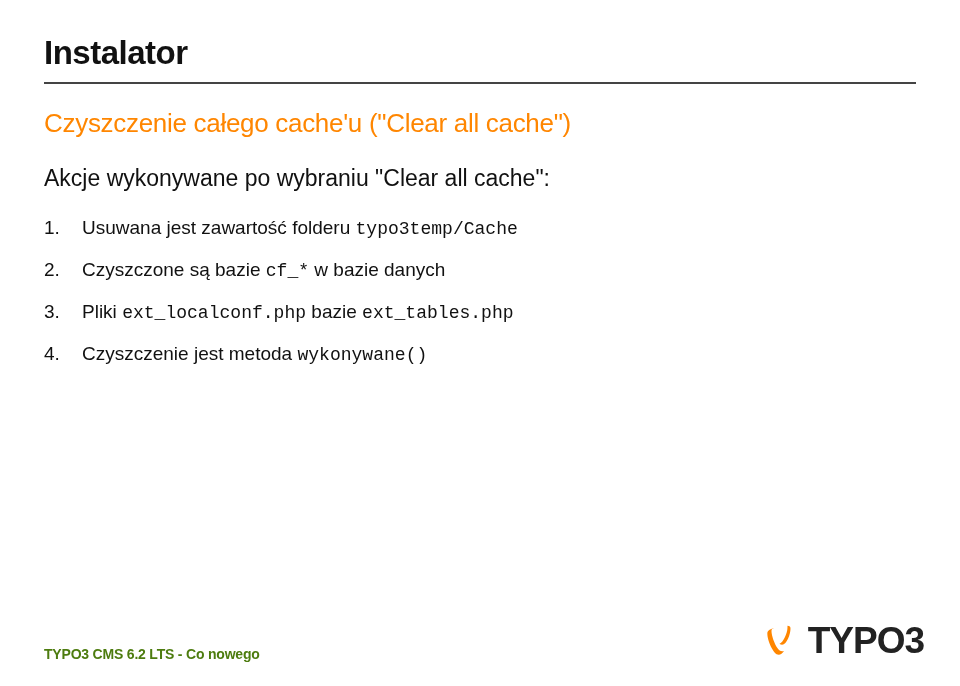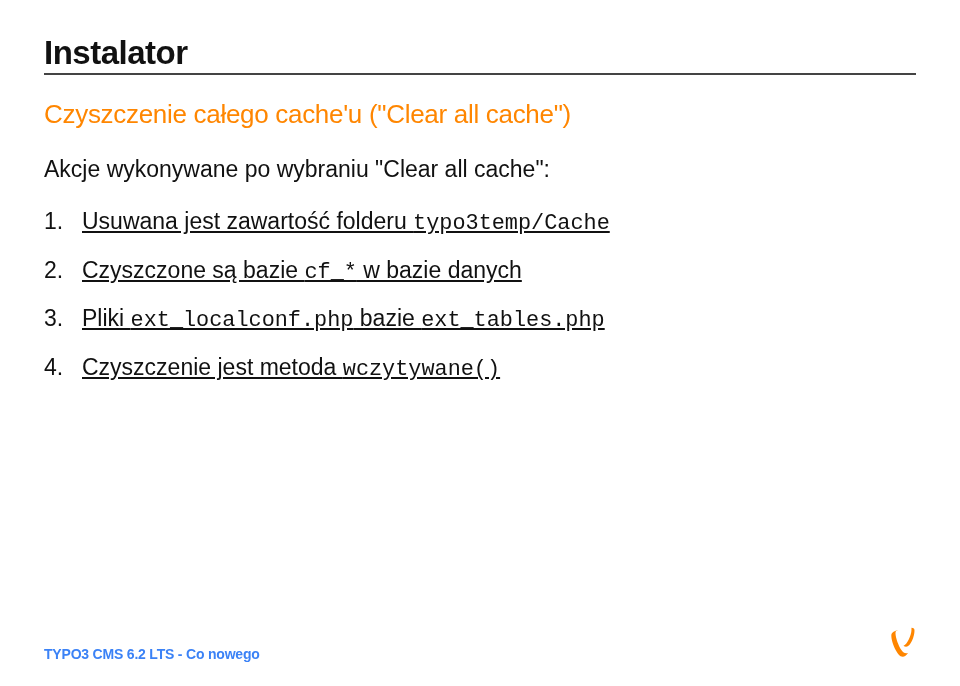--- a/index.html
+++ b/index.html
@@ -11,41 +11,40 @@
     position: relative;
     color: #111;
   }
   .content {
     padding: 34px 44px 0 44px;
   }
   .page-title {
     font-size: 33px;
     font-weight: 700;
     letter-spacing: -0.5px;
-    padding-bottom: 1px;
+    padding-bottom: 10px;
     border-bottom: 2px solid #444;
     margin-bottom: 24px;
   }
   .subtitle {
     font-size: 26px;
     font-weight: 400;
     color: #ff8600;
     margin-bottom: 26px;
     letter-spacing: -0.3px;
   }
   .intro {
     font-size: 23px;
     margin-bottom: 22px;
   }
   ol.steps {
     list-style: none;
     counter-reset: step;
     padding-left: 38px;
-    font-size: 23px;
-    text-decoration: underline;
+    font-size: 19px;
   }
   ol.steps li {
     counter-increment: step;
     position: relative;
     margin-bottom: 14px;
     line-height: 1.45;
   }
   ol.steps li::before {
     content: counter(step) ".";
     position: absolute;
@@ -62,21 +61,21 @@
     right: 36px;
     bottom: 24px;
     height: 40px;
     display: flex;
     align-items: flex-end;
     justify-content: space-between;
   }
   .footer-text {
     font-size: 14px;
     font-weight: 600;
-    color: #3b82f6;
+    color: #4d7c0f;
     letter-spacing: -0.2px;
   }
   .brand {
     display: flex;
     align-items: center;
     gap: 8px;
   }
   .brand-logo svg {
     display: block;
   }
@@ -102,27 +101,28 @@
     <li>
       <span>Usuwana jest zawartość folderu </span><span class="mono">typo3temp/Cache</span>
     </li>
     <li>
       <span>Czyszczone są bazie </span><span class="mono">cf_*</span><span> w bazie danych</span>
     </li>
     <li>
       <span>Pliki </span><span class="mono">ext_localconf.php</span><span> bazie </span><span class="mono">ext_tables.php</span><br>
     </li>
     <li>
-      <span>Czyszczenie jest metoda </span><span class="mono">wczytywane()</span>
+      <span>Czyszczenie jest metoda </span><span class="mono">wykonywane()</span>
     </li>
   </ol>
 </div>
 
 <div class="footer">
   <div class="footer-text">TYPO3 CMS 6.2 LTS - Co nowego</div>
   <div class="brand">
     <span class="brand-logo">
       <svg width="38" height="38" viewBox="0 0 100 100">
         <path fill="#ff8600" d="M67 10c6 0 8 2 8 8 0 14-10 42-22 42-3 0-5-1-7-3 9-2 21-28 21-42 0-3 0-5 0-5zM32 16c-8 2-18 6-18 14 0 18 16 56 30 56 5 0 10-4 14-10-2 1-4 1-5 1-14 0-28-38-28-54 0-3 2-6 7-7z"></path>
       </svg>
     </span>
+    <span class="brand-text">TYPO3</span>
   </div>
 </div>
 
 </body></html>

